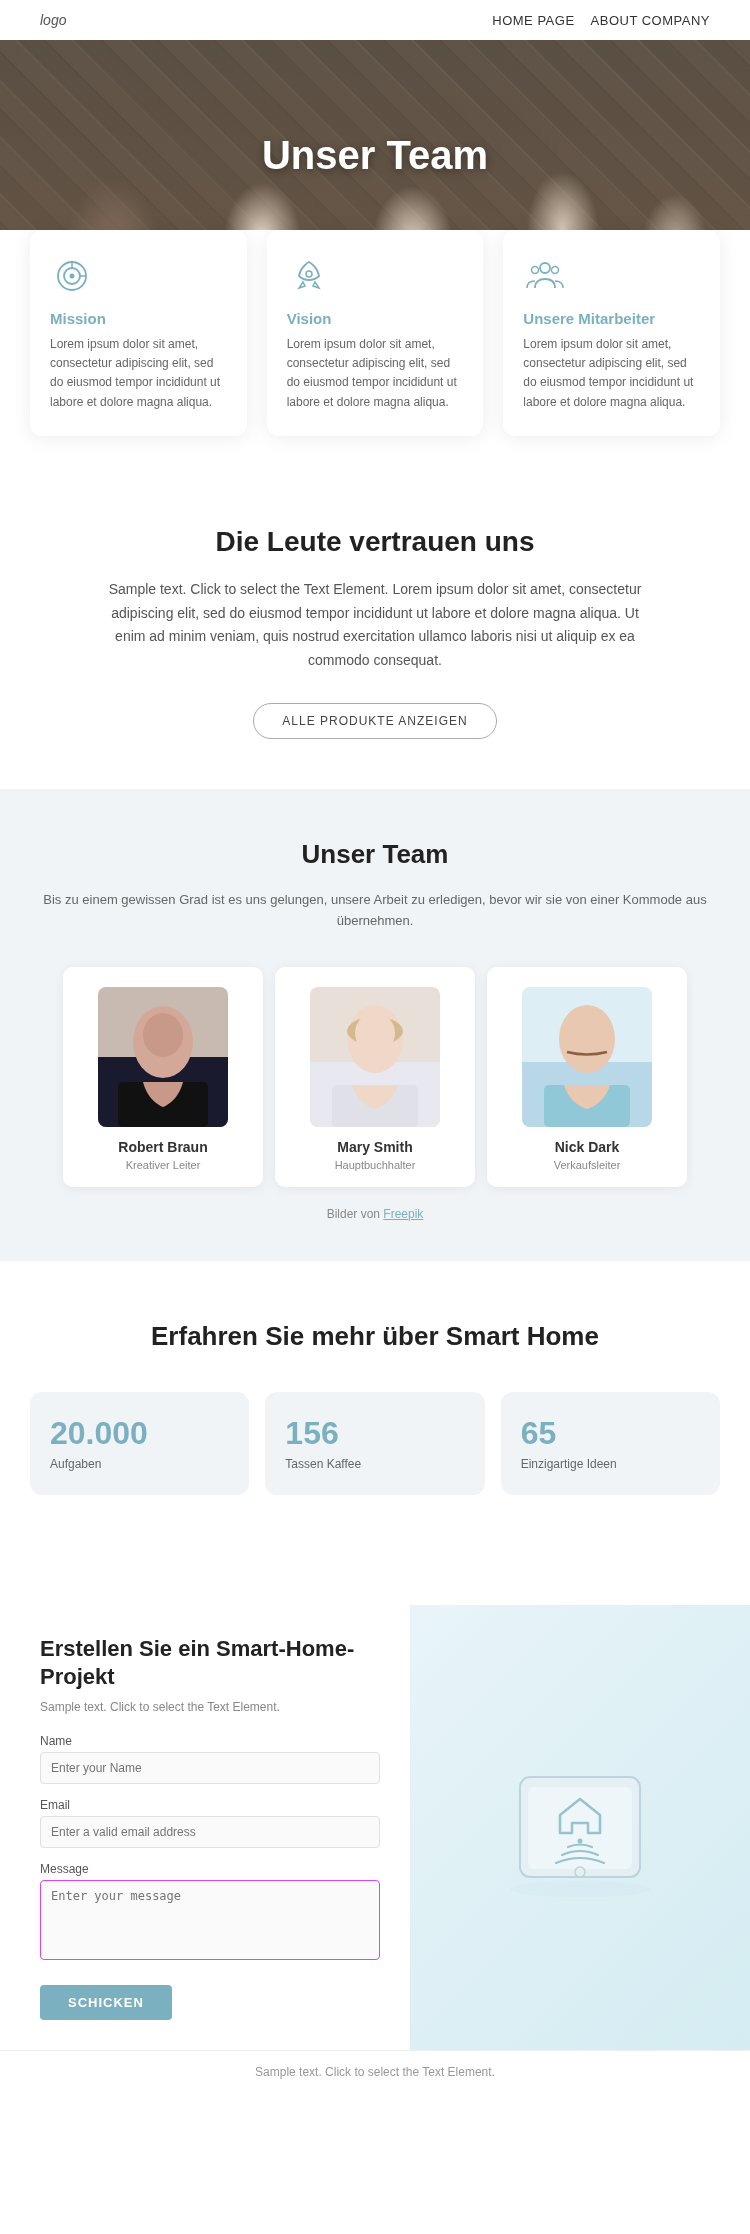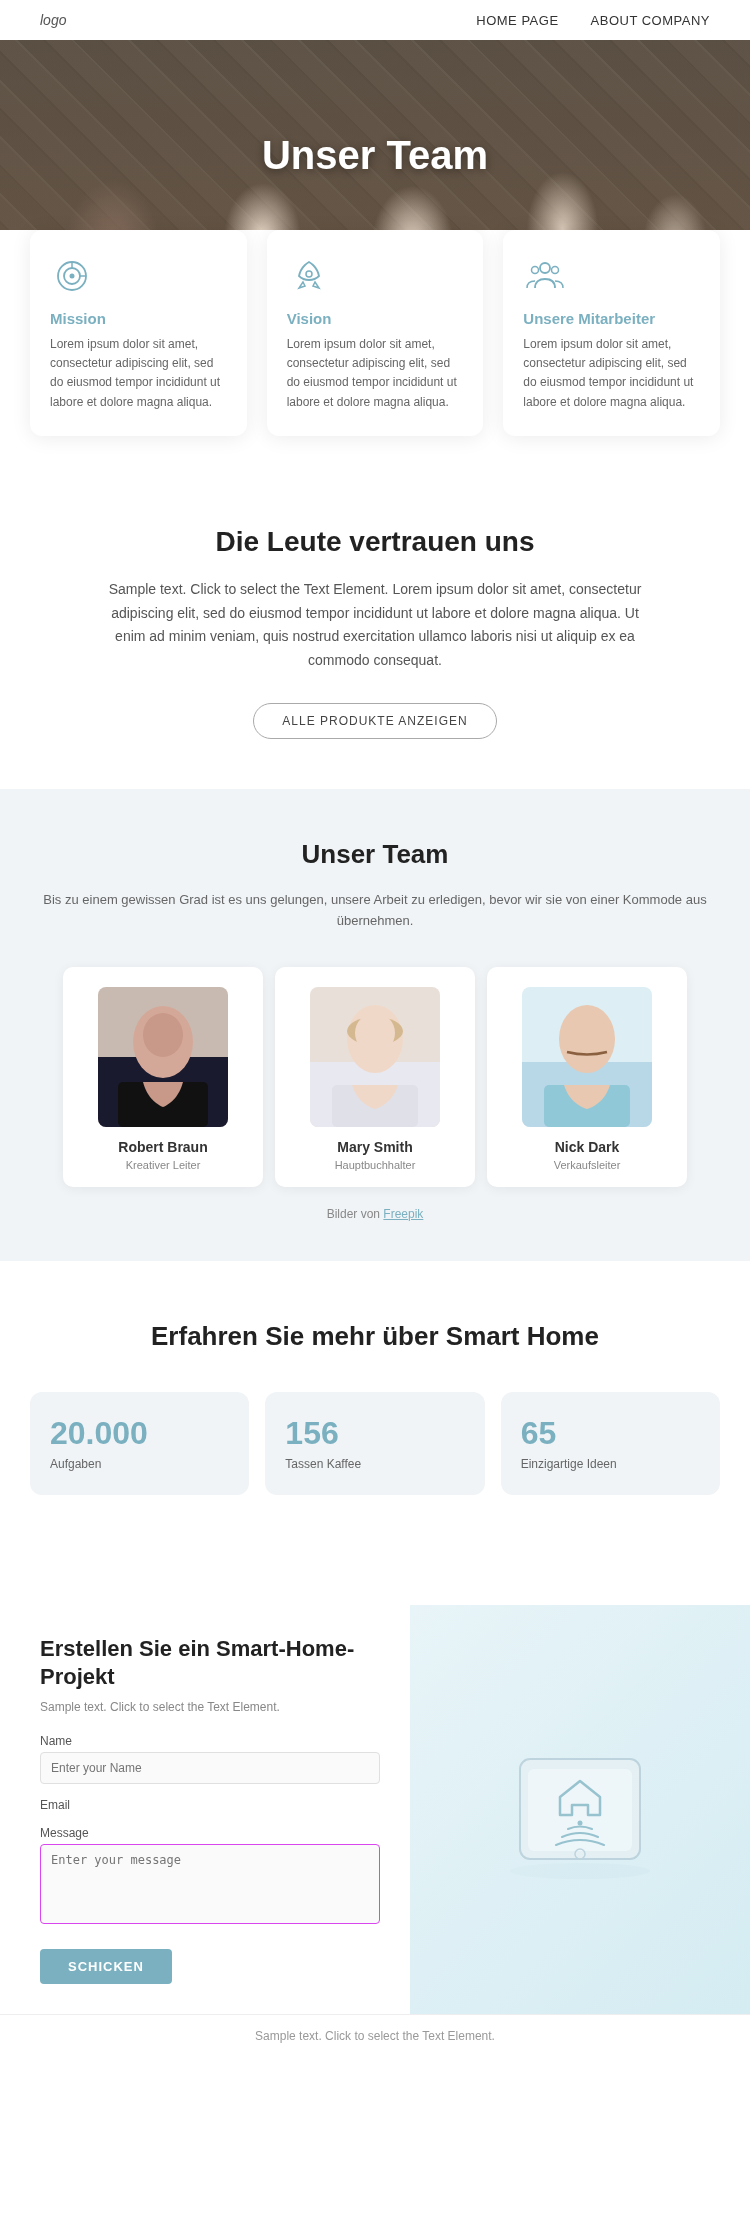--- a/index.html
+++ b/index.html
@@ -10,21 +10,21 @@
       display: flex;
       justify-content: space-between;
       align-items: center;
       padding: 12px 40px;
       background: #fff;
       position: absolute;
       top: 0; left: 0; right: 0;
       z-index: 10;
     }
     .nav-logo { font-size: 14px; color: #555; font-style: italic; }
-    .nav-links { display: flex; gap: 32px; }
+    .nav-links { display: flex; gap: 16px; }
     .nav-links a { font-size: 13px; color: #333; text-decoration: none; text-transform: uppercase; font-weight: 500; letter-spacing: 0.5px; }
 
     
     .hero {
       position: relative;
       height: 280px;
       background: linear-gradient(to bottom, rgba(0,0,0,0.25) 0%, rgba(0,0,0,0.35) 100%);
       overflow: hidden;
       display: flex;
       align-items: center;
@@ -472,20 +472,21 @@
   <div class="contact-form-side">
     <h2 class="contact-title">Erstellen Sie ein Smart-Home-Projekt</h2>
     <p class="contact-subtitle">Sample text. Click to select the Text Element.</p>
 
     <div class="form-group">
       <label class="form-label">Name</label>
       <input class="form-input" type="text" placeholder="Enter your Name" style="">
     </div>
     <div class="form-group">
       <label class="form-label">Email</label>
+      <input class="form-input" type="email" placeholder="Enter a valid email address" style="">
     </div>
     <div class="form-group">
       <label class="form-label">Message</label>
       <textarea class="form-textarea" placeholder="Enter your message" style=""></textarea>
     </div>
     <button class="btn-submit">SCHICKEN</button>
   </div>
 
   <div class="contact-image-side">
     <svg class="smart-home-svg" viewBox="0 0 180 180" xmlns="http://www.w3.org/2000/svg">

